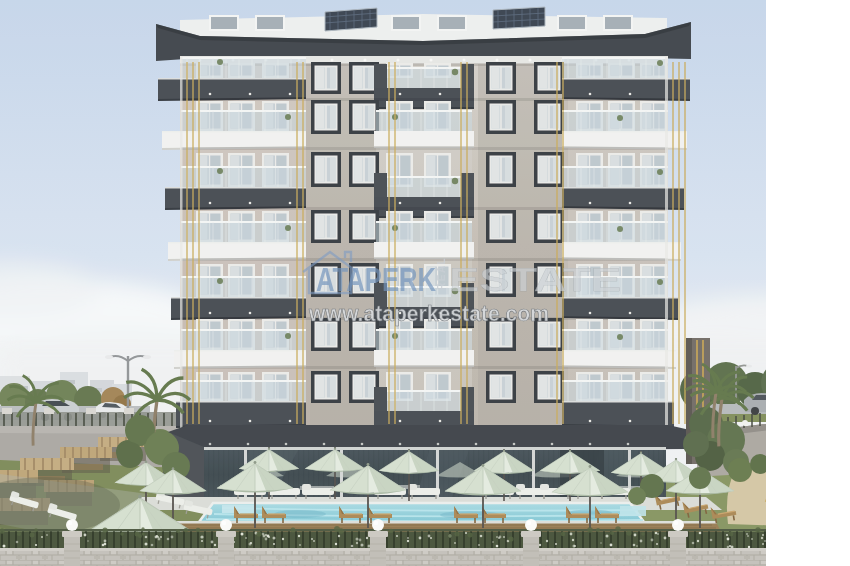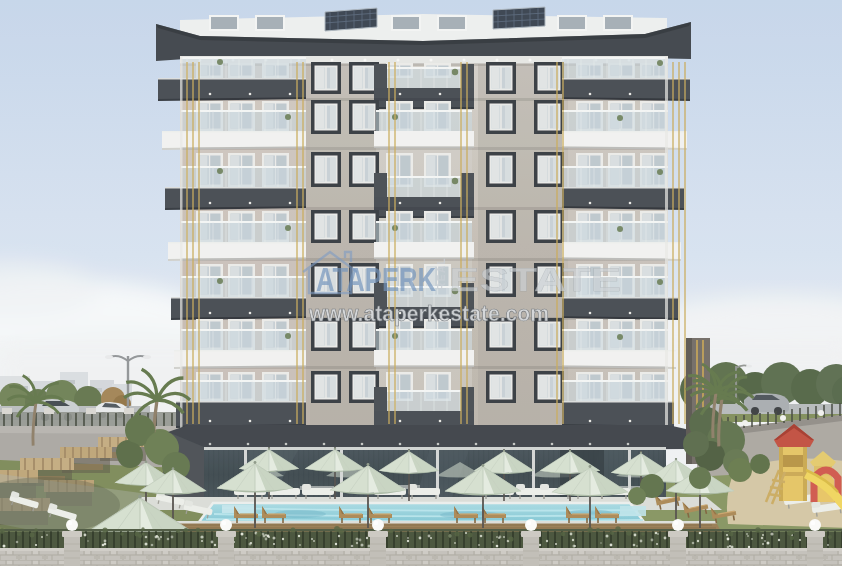--- a/index.html
+++ b/index.html
@@ -1,17 +1,17 @@
 <!DOCTYPE html>
 <html><head>
 <meta charset="utf-8">
 <title>Residence</title>
 <style>
 html,body{margin:0;padding:0;background:#fff;font-family:"Liberation Sans",sans-serif;}
-#scene{width:842px;height:566px;overflow:hidden;position:relative;}
+#scene{width:766px;height:566px;overflow:hidden;position:relative;}
 </style>
 </head>
 <body>
 <div id="scene">
 <svg width="850" height="566" viewBox="0 0 850 566">
 
 <defs>
 <linearGradient id="sky" x1="0" y1="0" x2="0" y2="1">
  <stop offset="0" stop-color="#c4d5ea"></stop>
  <stop offset="0.45" stop-color="#d7e2f0"></stop>

